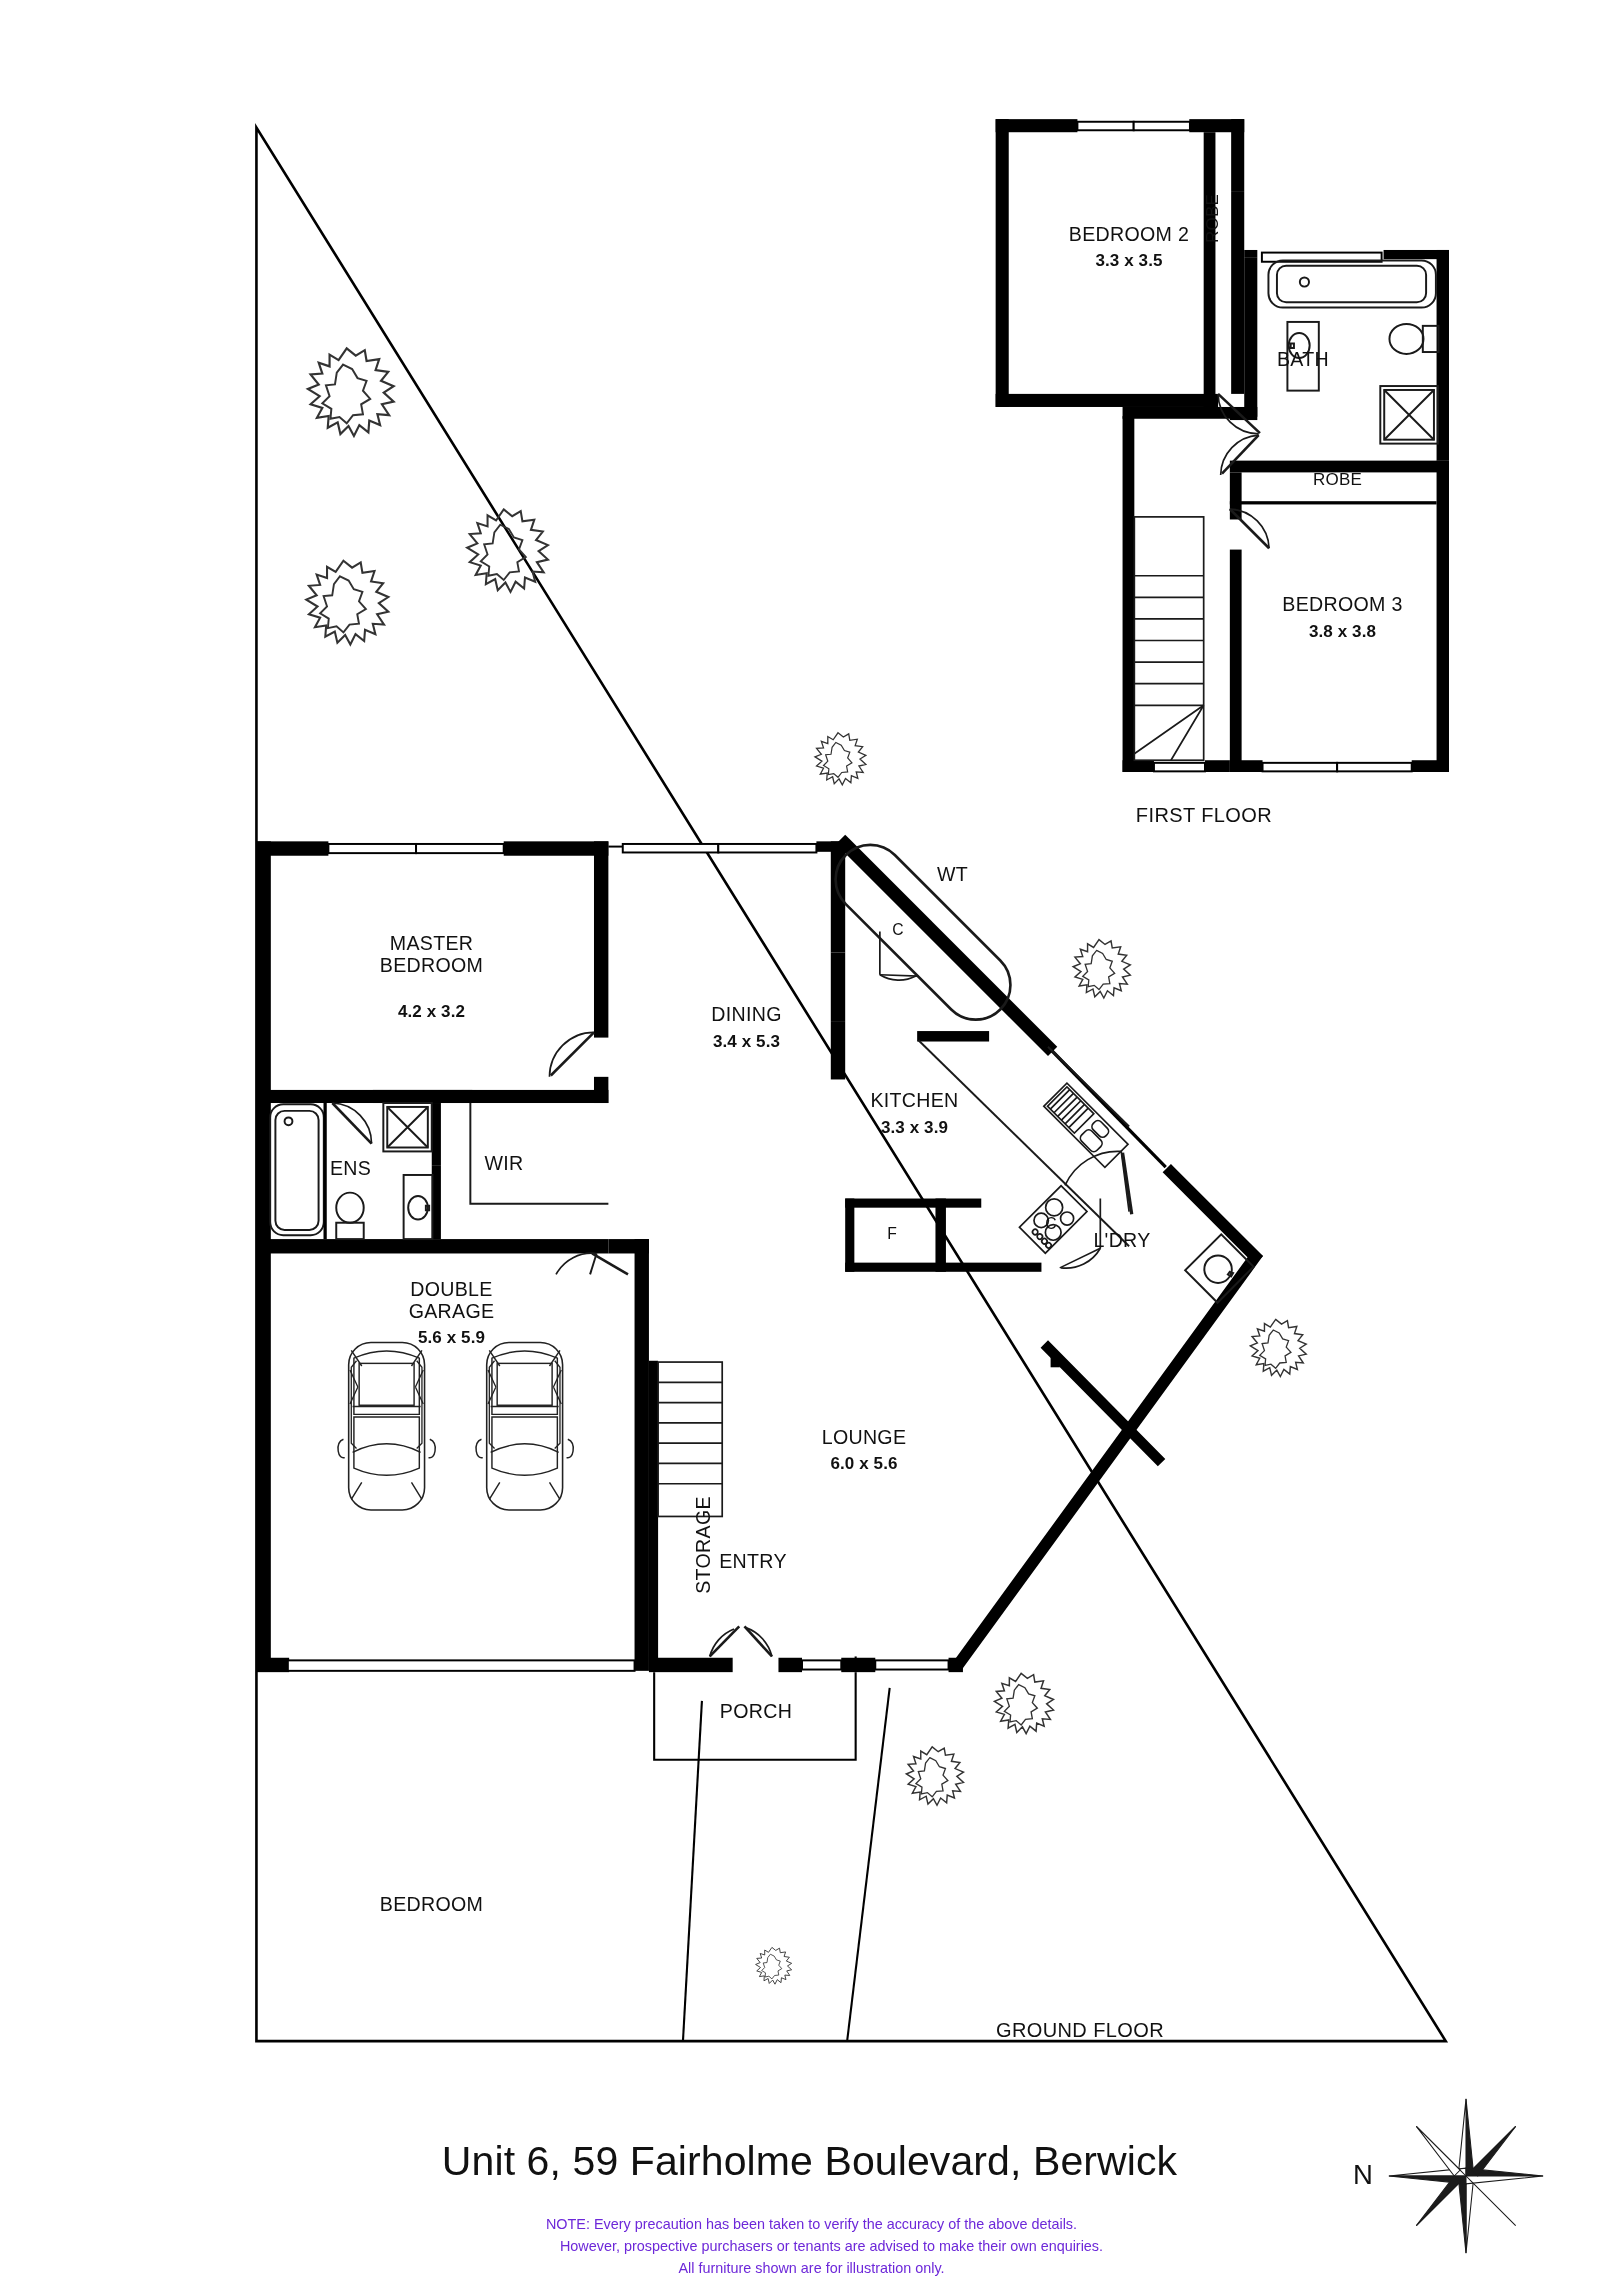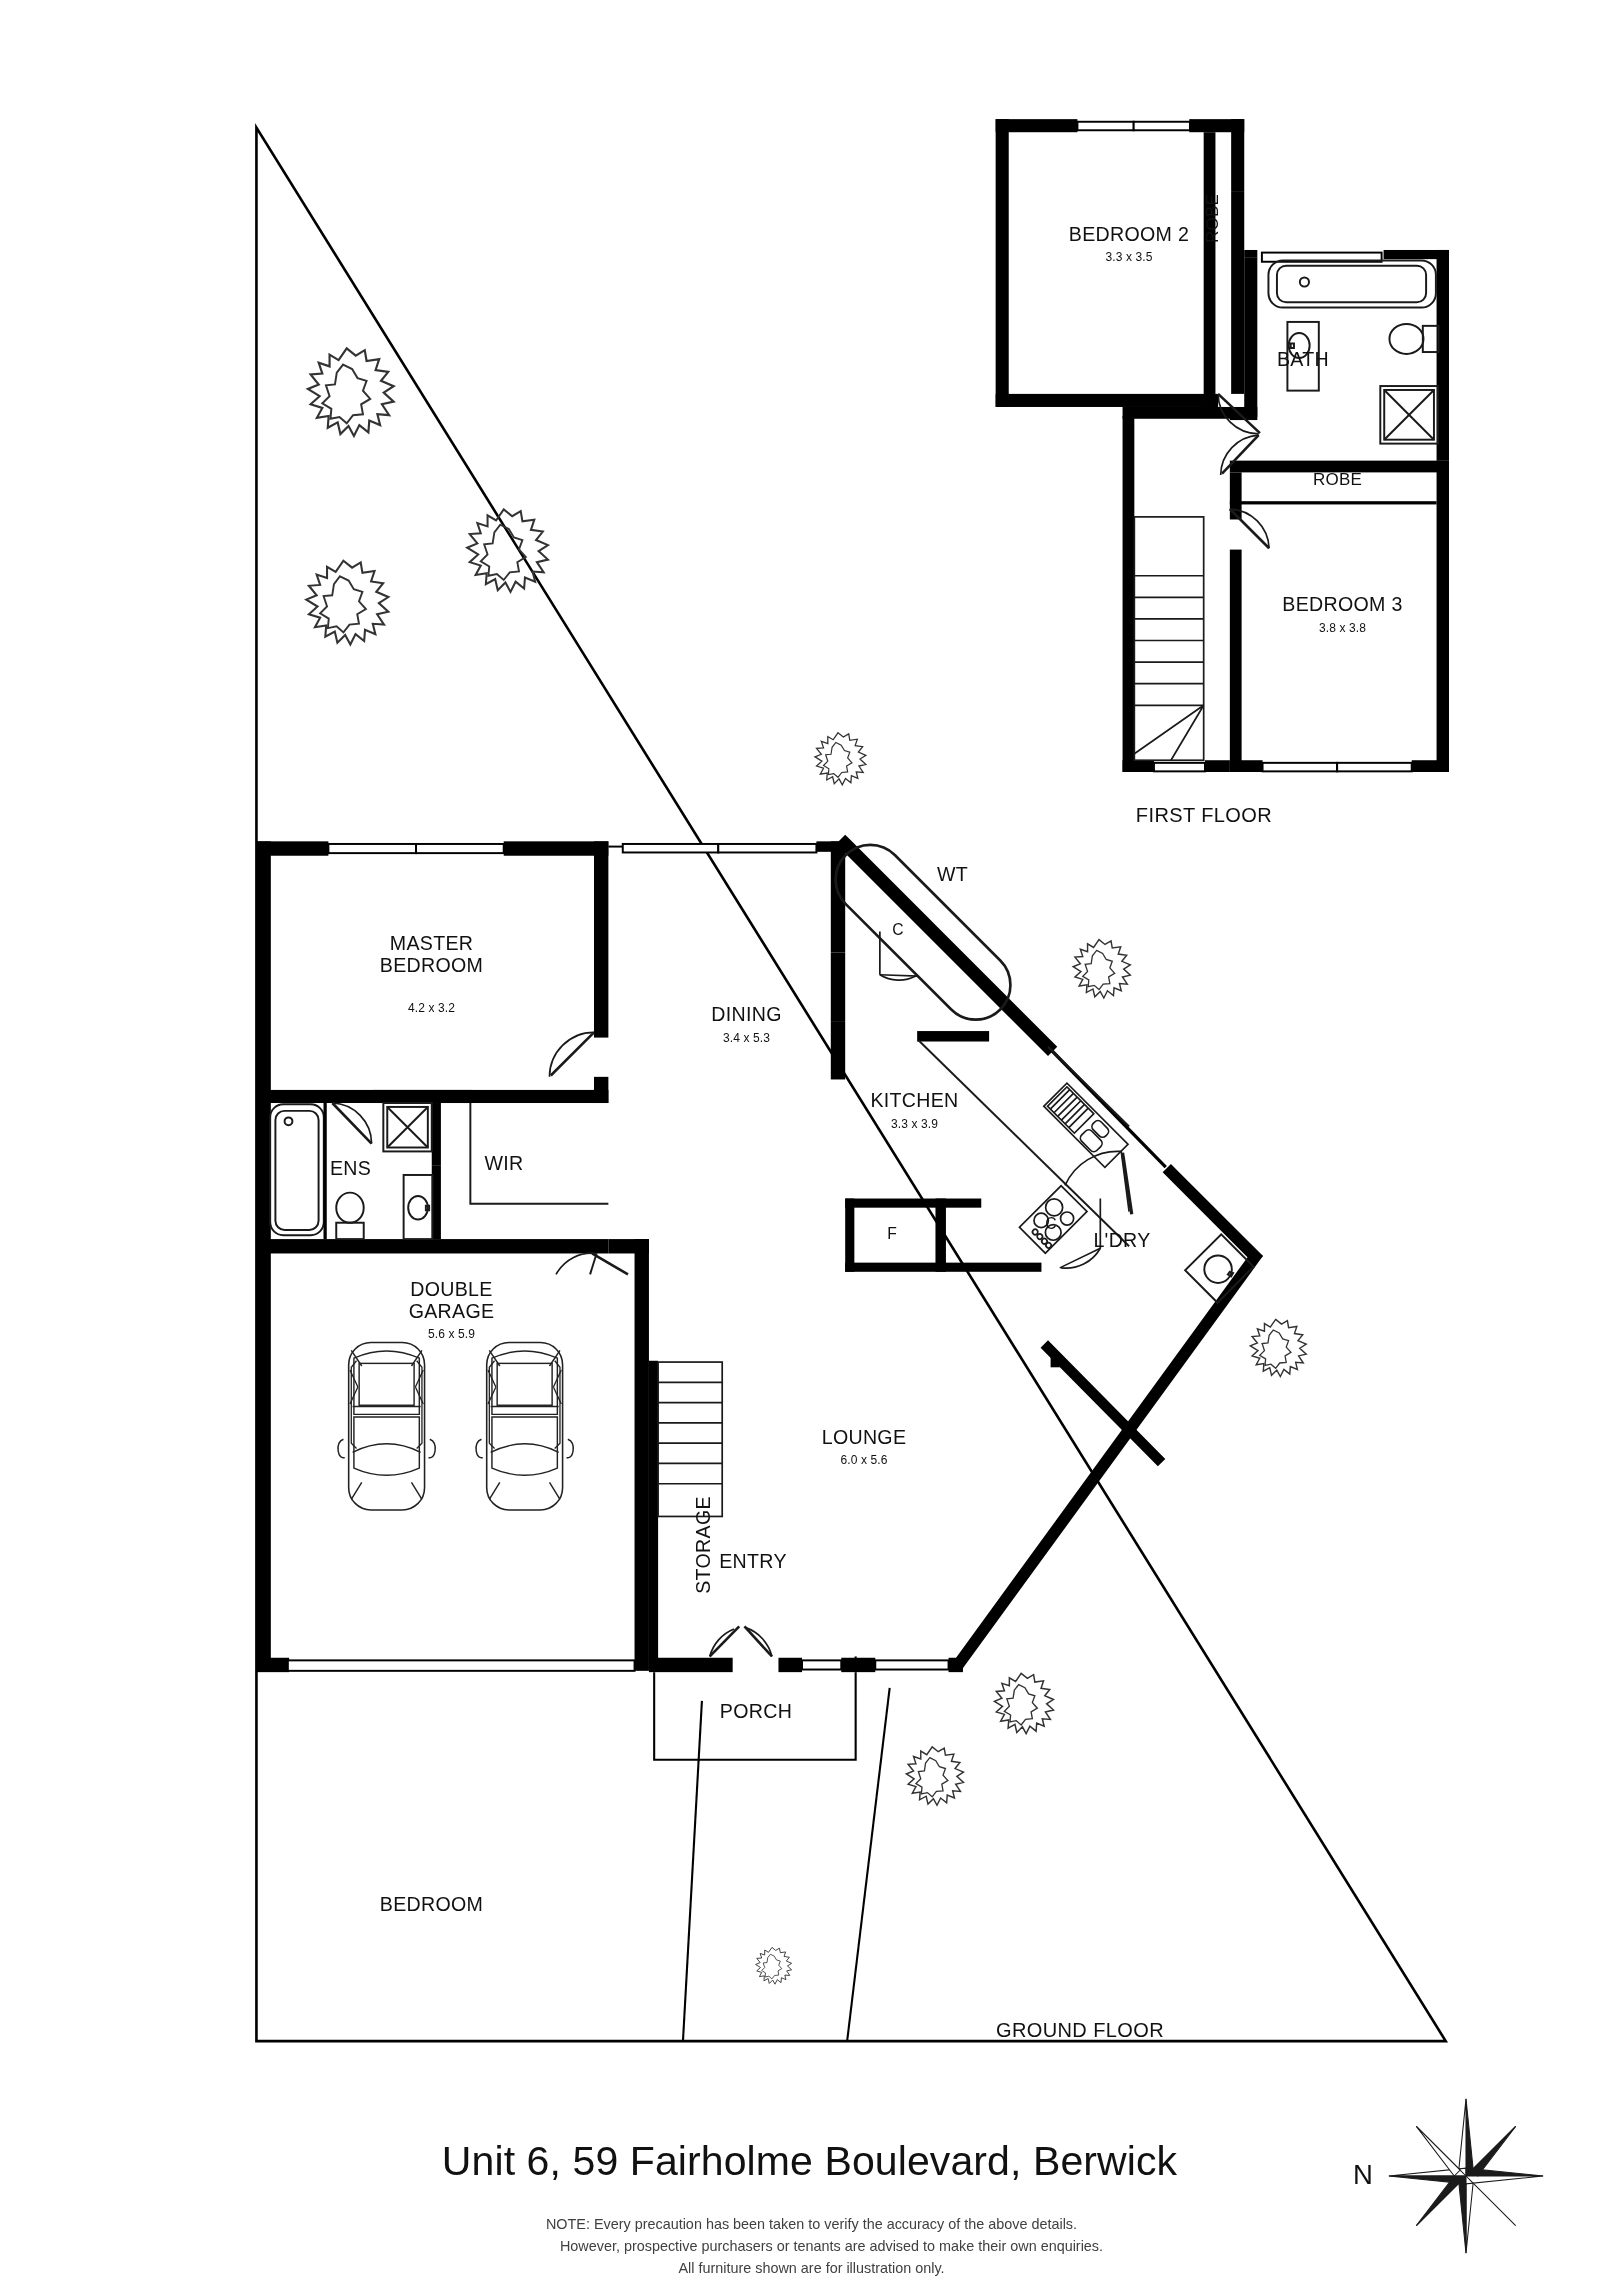--- a/index.html
+++ b/index.html
@@ -4,32 +4,32 @@
 <style>
   html,body{margin:0;padding:0;background:#ffffff;}
   body{
     width:1623px;height:2295px;position:relative;overflow:hidden;
     font-family:"Liberation Sans","DejaVu Sans",sans-serif;
     color:#111111;
   }
   #plan{position:absolute;inset:0;}
   .lbl{position:absolute;text-align:center;line-height:1.12;white-space:pre;}
   .room-name{font-size:19.6px;letter-spacing:0.3px;font-weight:400;}
-  .room-dim{font-size:12px;letter-spacing:0.1px;}
+  .room-dim{font-size:17px;letter-spacing:0.1px;font-weight:bold;}
   .small-lbl{font-size:17px;letter-spacing:0.2px;}
   .tiny-lbl{font-size:15.7px;}
   .vert{transform-origin:center center;}
   .floor-lbl{font-size:20px;letter-spacing:0.4px;}
   .title{
     position:absolute;left:0;right:4px;top:2138px;text-align:center;
     font-size:41px;font-weight:400;letter-spacing:0.1px;
   }
   .note{
     position:absolute;left:0;right:0;text-align:center;
-    font-size:14.4px;line-height:1.52;color:#404040;
+    font-size:14.4px;line-height:1.52;color:#6d28d9;
   }
   .compass-n{
     position:absolute;font-size:27.5px;font-weight:400;
   }
 </style>
 </head>
 <body>
 
 <svg id="plan" viewBox="0 0 2481 3508" width="1623" height="2295" xmlns="http://www.w3.org/2000/svg">
   <defs>

